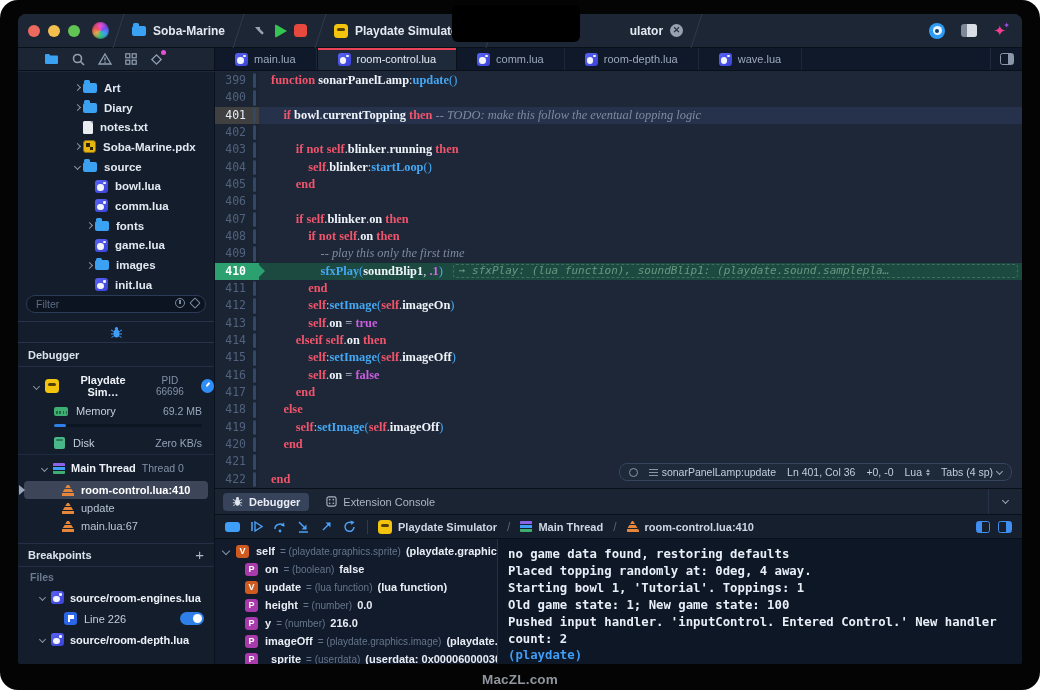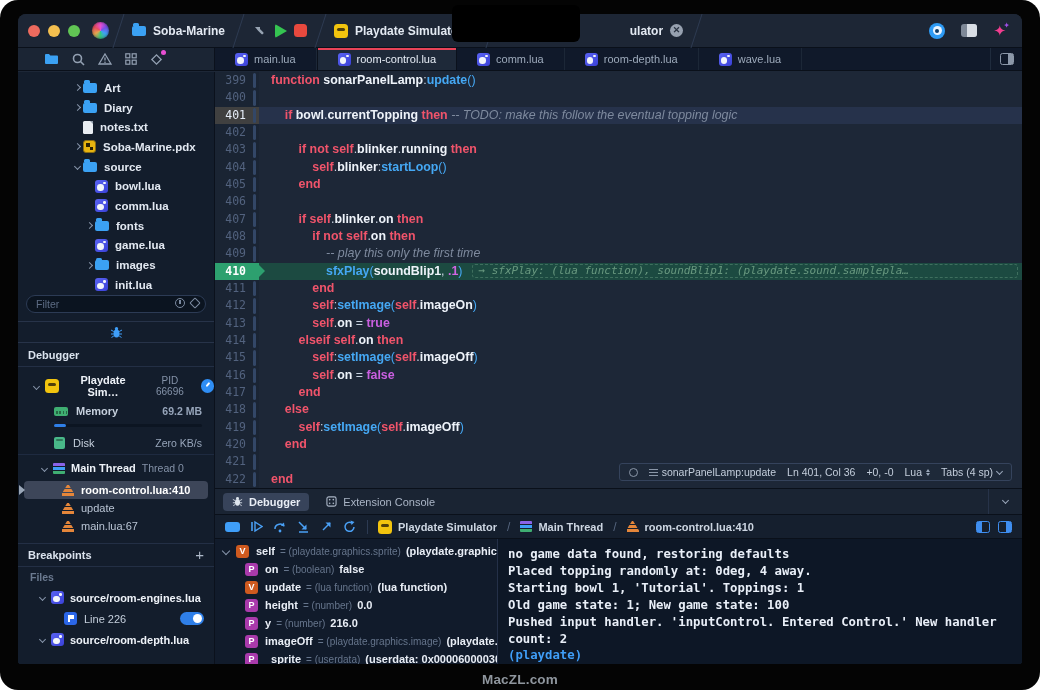--- a/index.html
+++ b/index.html
@@ -87,21 +87,21 @@
   .sec-hdr{height:24px;line-height:24px;flex:none;font-size:11px;font-weight:700;color:#dbe3ee;padding-left:10px;border-bottom:1px solid #232f45;display:flex;align-items:center;}
   .sec-hdr .plus{margin-left:auto;margin-right:10px;font-size:15px;font-weight:400;color:#aeb9c9;}
 
   .procrow{height:26px;margin-top:6px;flex:none;display:flex;align-items:center;padding-left:16px;gap:6px;text-align:center;}
   .procname{font-weight:700;color:#eef2f8;font-size:11px;}
   .pid{color:#8492a8;font-size:10px;}
   .i-gauge{width:14px;height:14px;border-radius:50%;background:#2f8ef5;position:relative;margin-left:2px;}
   .i-gauge::after{content:"";position:absolute;left:6px;top:3px;width:1.8px;height:5px;background:#fff;transform:rotate(40deg);border-radius:1px;}
   .statrow{height:24px;flex:none;display:flex;align-items:center;padding-left:36px;gap:8px;border-bottom:1px solid #1e2a40;color:#c6d0dd;font-size:11px;}
   .statrow .val{margin-left:auto;padding-right:12px;color:#97a5ba;font-size:10.5px;}
-  .statrow.nb{border-bottom:none;font-weight:bold;}
+  .statrow.nb{border-bottom:none;}
   .membar{height:3px;background:#0c1522;border-radius:2px;margin:1px 12px 4px 36px;flex:none;}
   .membar i{display:block;height:3px;width:8%;background:#2f7fe8;border-radius:2px;}
   .i-chip{width:12px;height:12px;border:1.6px solid #8b97a8;border-radius:2.5px;background:#2c3648;flex:none;}
   .i-ram{width:14px;height:9px;border-radius:2px;background:#3fae72;position:relative;flex:none;}
   .i-ram::after{content:"";position:absolute;left:1.5px;bottom:1.5px;right:1.5px;height:3px;background:repeating-linear-gradient(90deg,rgba(0,0,0,.4) 0 1.6px,transparent 1.6px 3.4px);}
   .i-disk{width:11px;height:12px;border-radius:2px;background:#49b889;position:relative;flex:none;}
   .i-disk::after{content:"";position:absolute;left:2px;top:2px;right:2px;height:2px;background:rgba(0,0,0,.35);border-radius:1px;}
   .threadrow{height:22px;margin-top:2px;flex:none;display:flex;align-items:center;padding-left:24px;gap:6px;}
   .threadrow .tl{font-weight:700;color:#eef2f8;font-size:11px;}
   .threadrow .td{color:#8492a8;font-size:10.5px;}
@@ -120,39 +120,39 @@
   .toggle{margin-left:auto;margin-right:10px;width:24px;height:13px;border-radius:7px;background:#2f7fe8;position:relative;flex:none;}
   .toggle::after{content:"";position:absolute;right:2px;top:2px;width:9px;height:9px;border-radius:50%;background:#fff;}
   .bp-spacer{height:8px;flex:none;}
 
   
   .code{height:416px;flex:none;background:#1d2737;overflow:hidden;font-family:"DejaVu Sans Mono",monospace;font-size:12.4px;}
   .cl{display:flex;height:17.33px;line-height:17.33px;white-space:pre;align-items:flex-end;}
   .gut{width:44px;flex:none;background:#1a2433;display:flex;position:relative;}
   .gut .num{width:36px;text-align:right;padding-right:5px;color:#52627e;font-size:11.5px;}
   .gut .fb{width:3px;margin:1px 0 1px 2px;background:#334767;border-radius:2px;}
-  .cl code{padding-left:12px;font-family:Liberation Sans, sans-serif;}
+  .cl code{padding-left:12px;font-family:Liberation Serif, serif;}
   .cl.cur{background:#26324b;}
   .cl.cur .gut{background:#404040;}
   .cl.cur .gut .num{color:#e6edf8;}
   .cl.exec{background:#1c4a41;}
   .cl.exec .gut{background:#2da06f;}
   .cl.exec .gut .num{color:#fff;font-weight:700;}
   .cl.exec .gut::after{content:"";position:absolute;right:-6px;top:2.5px;border-left:6px solid #2da06f;border-top:6px solid transparent;border-bottom:6px solid transparent;z-index:2;}
   .sg-k{color:#f1546b;font-weight:700;}
   .sg-f{color:#45a8f4;font-weight:700;}
   .sg-pb{color:#45a8f4;}
   .sg-i{color:#eef3fa;font-weight:700;}
   .sg-p{color:#c7d1df;}
   .sg-c{color:#7e8a9e;font-style:italic;}
   .sg-n{color:#d066e2;font-weight:700;}
   .sg-b{color:#c95fe0;font-weight:700;}
   .hint{flex:1;min-width:0;margin:2px 4px 2px 10px;border:1px dashed #3e6f5e;border-radius:3px;color:#68987f;font-style:italic;font-size:11px;line-height:12px;padding:0 5px;overflow:hidden;white-space:nowrap;align-self:center;}
 
-  .pill{position:absolute;top:391px;right:10px;z-index:5;display:flex;align-items:center;gap:11px;background:#1e2939;border:1px solid #35435c;border-radius:3px;padding:2px 9px;font-size:10.5px;color:#c3cddb;}
+  .pill{position:absolute;top:391px;right:10px;z-index:5;display:flex;align-items:center;gap:11px;background:#1e2939;border:1px solid #35435c;border-radius:8px;padding:2px 9px;font-size:10.5px;color:#c3cddb;}
   .pill .pi{display:flex;align-items:center;gap:4px;}
   .i-circ{width:9px;height:9px;border:1.3px solid #8b97a8;border-radius:50%;}
   .i-lines{width:9px;height:7px;background:linear-gradient(#8b97a8 0 1.3px,transparent 1.3px 2.8px,#8b97a8 2.8px 4.1px,transparent 4.1px 5.6px,#8b97a8 5.6px 7px);}
   .mini-ud{display:inline-flex;flex-direction:column;gap:1px;}
   .mini-ud i{width:0;height:0;border-left:2.8px solid transparent;border-right:2.8px solid transparent;}
   .mini-ud .u{border-bottom:3.2px solid #9aa7ba}.mini-ud .d{border-top:3.2px solid #9aa7ba}
   .chev-s{width:5px;height:5px;border-right:1.5px solid #9aa7ba;border-bottom:1.5px solid #9aa7ba;transform:rotate(45deg);margin-top:-2px;}
 
   
   .paneltabs{height:27px;flex:none;background:#1a2433;border-top:1px solid #0a101a;border-bottom:1px solid #0a101a;display:flex;align-items:center;padding-left:8px;gap:8px;}

